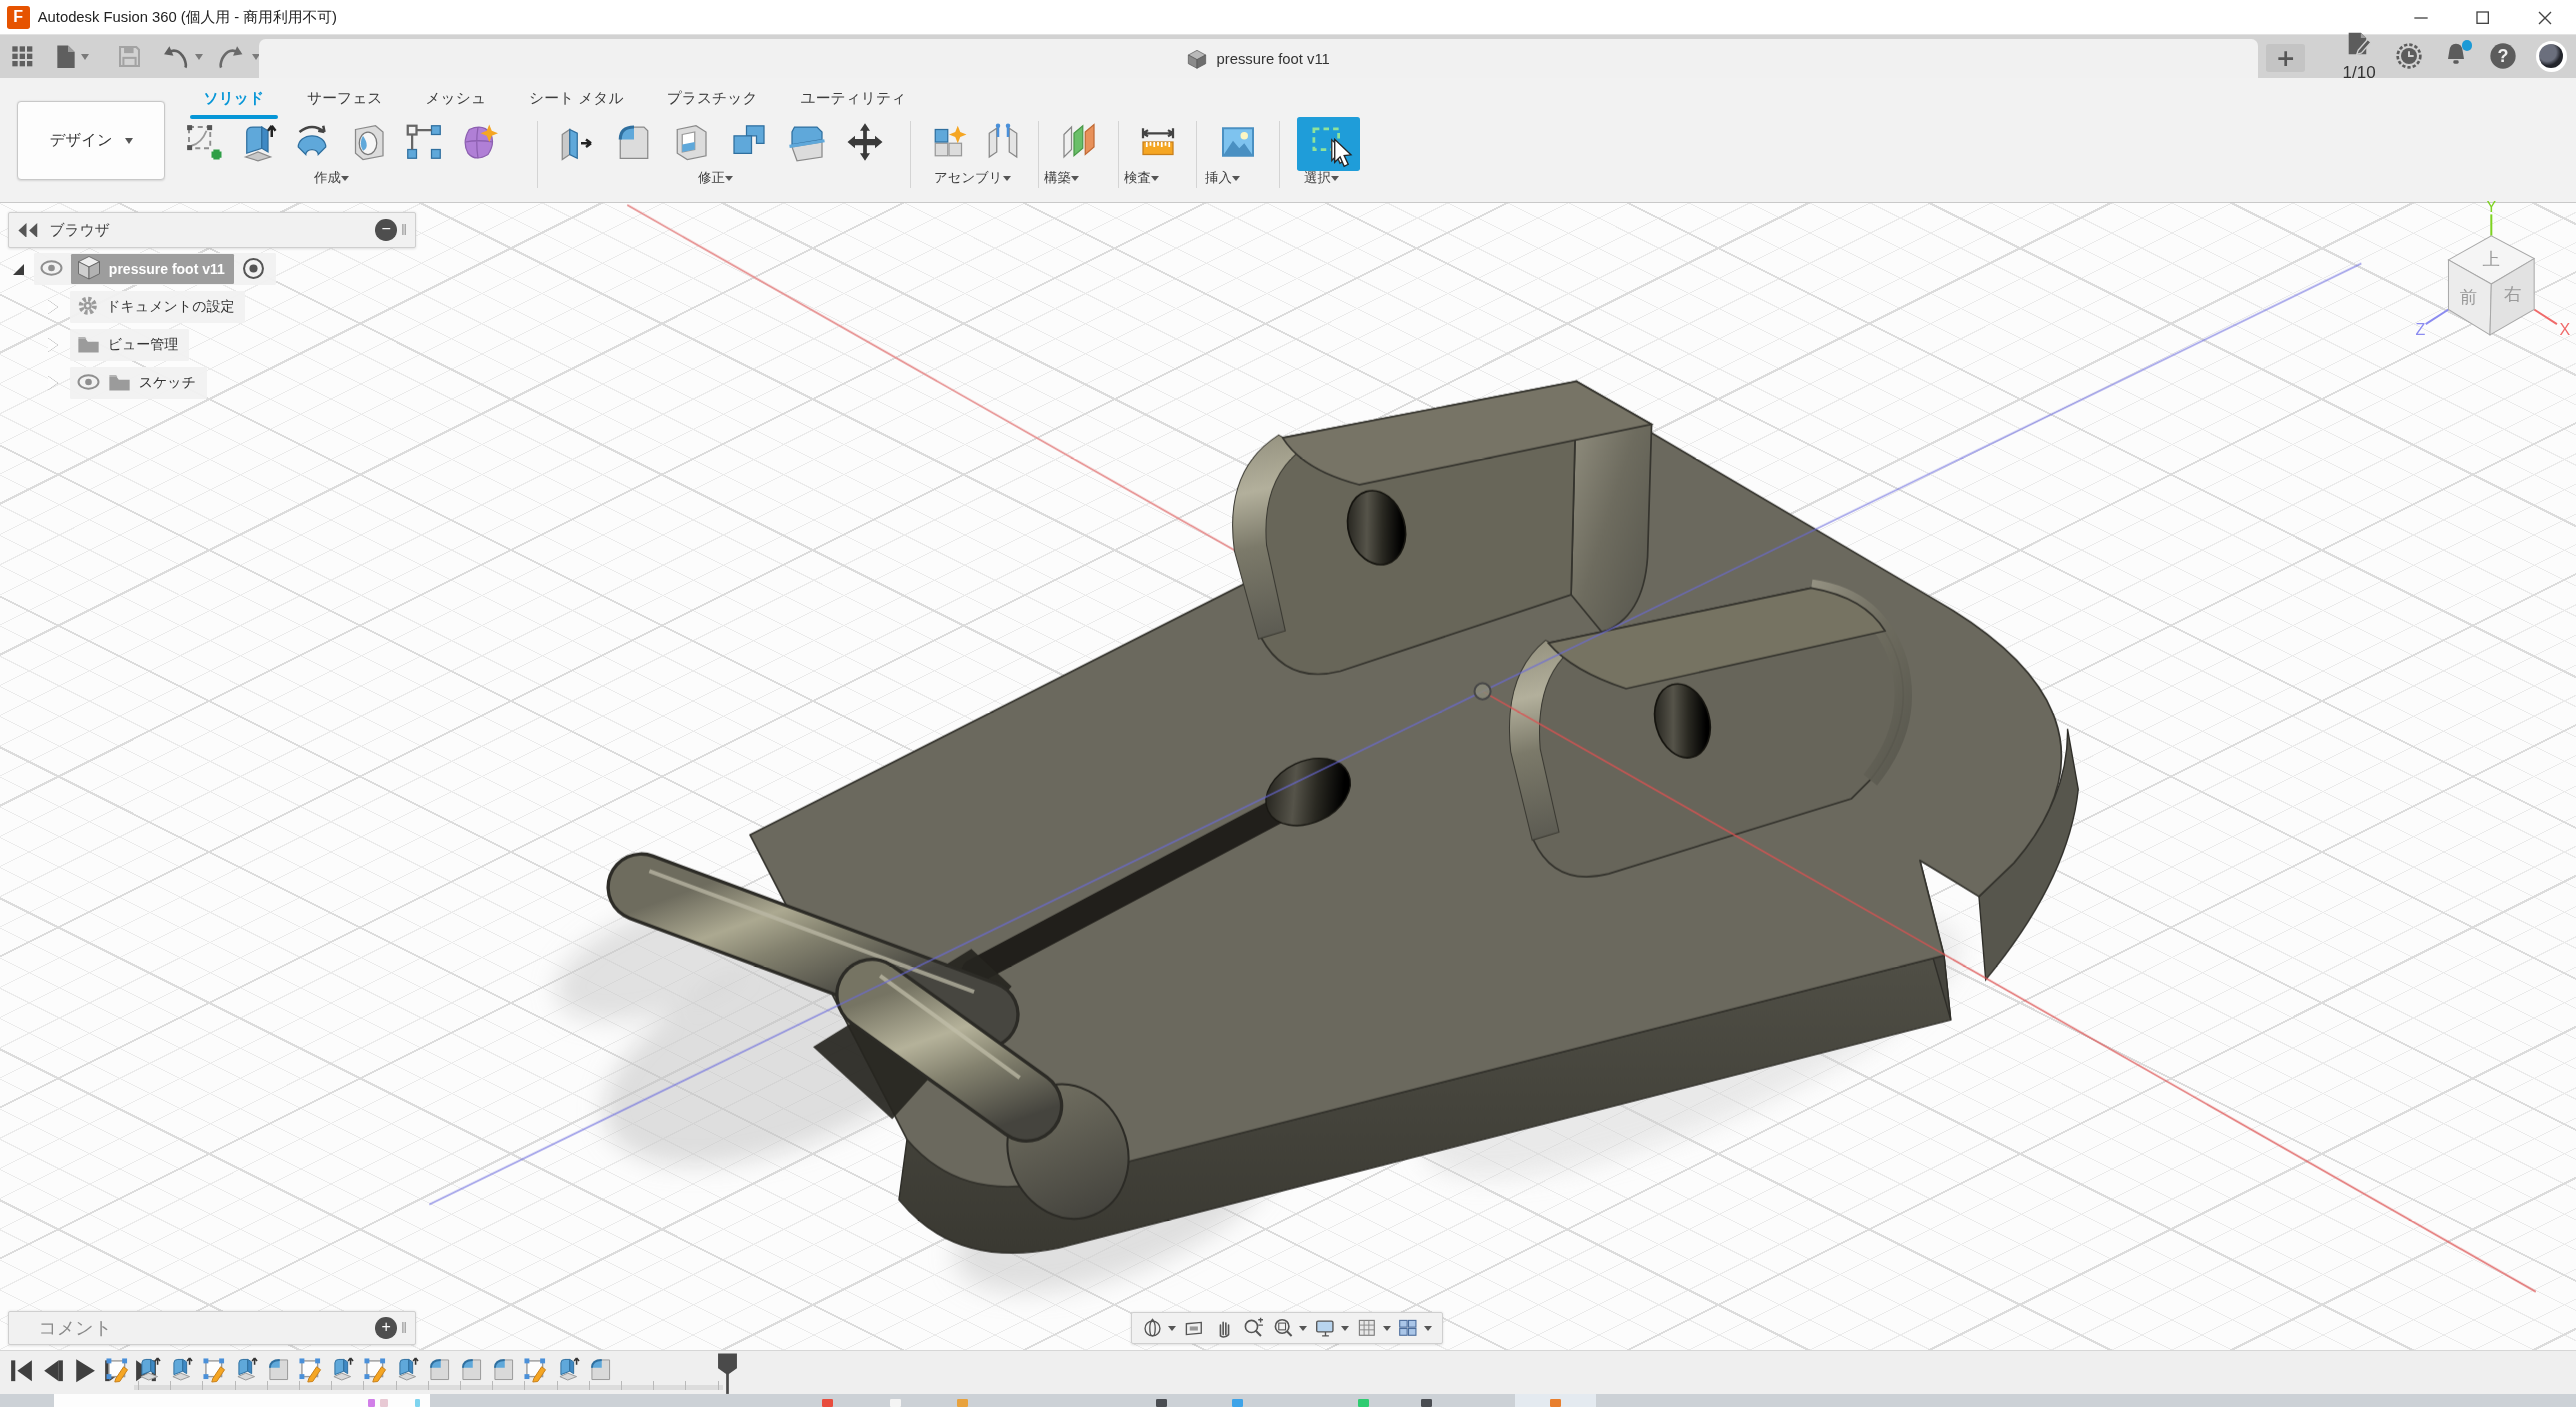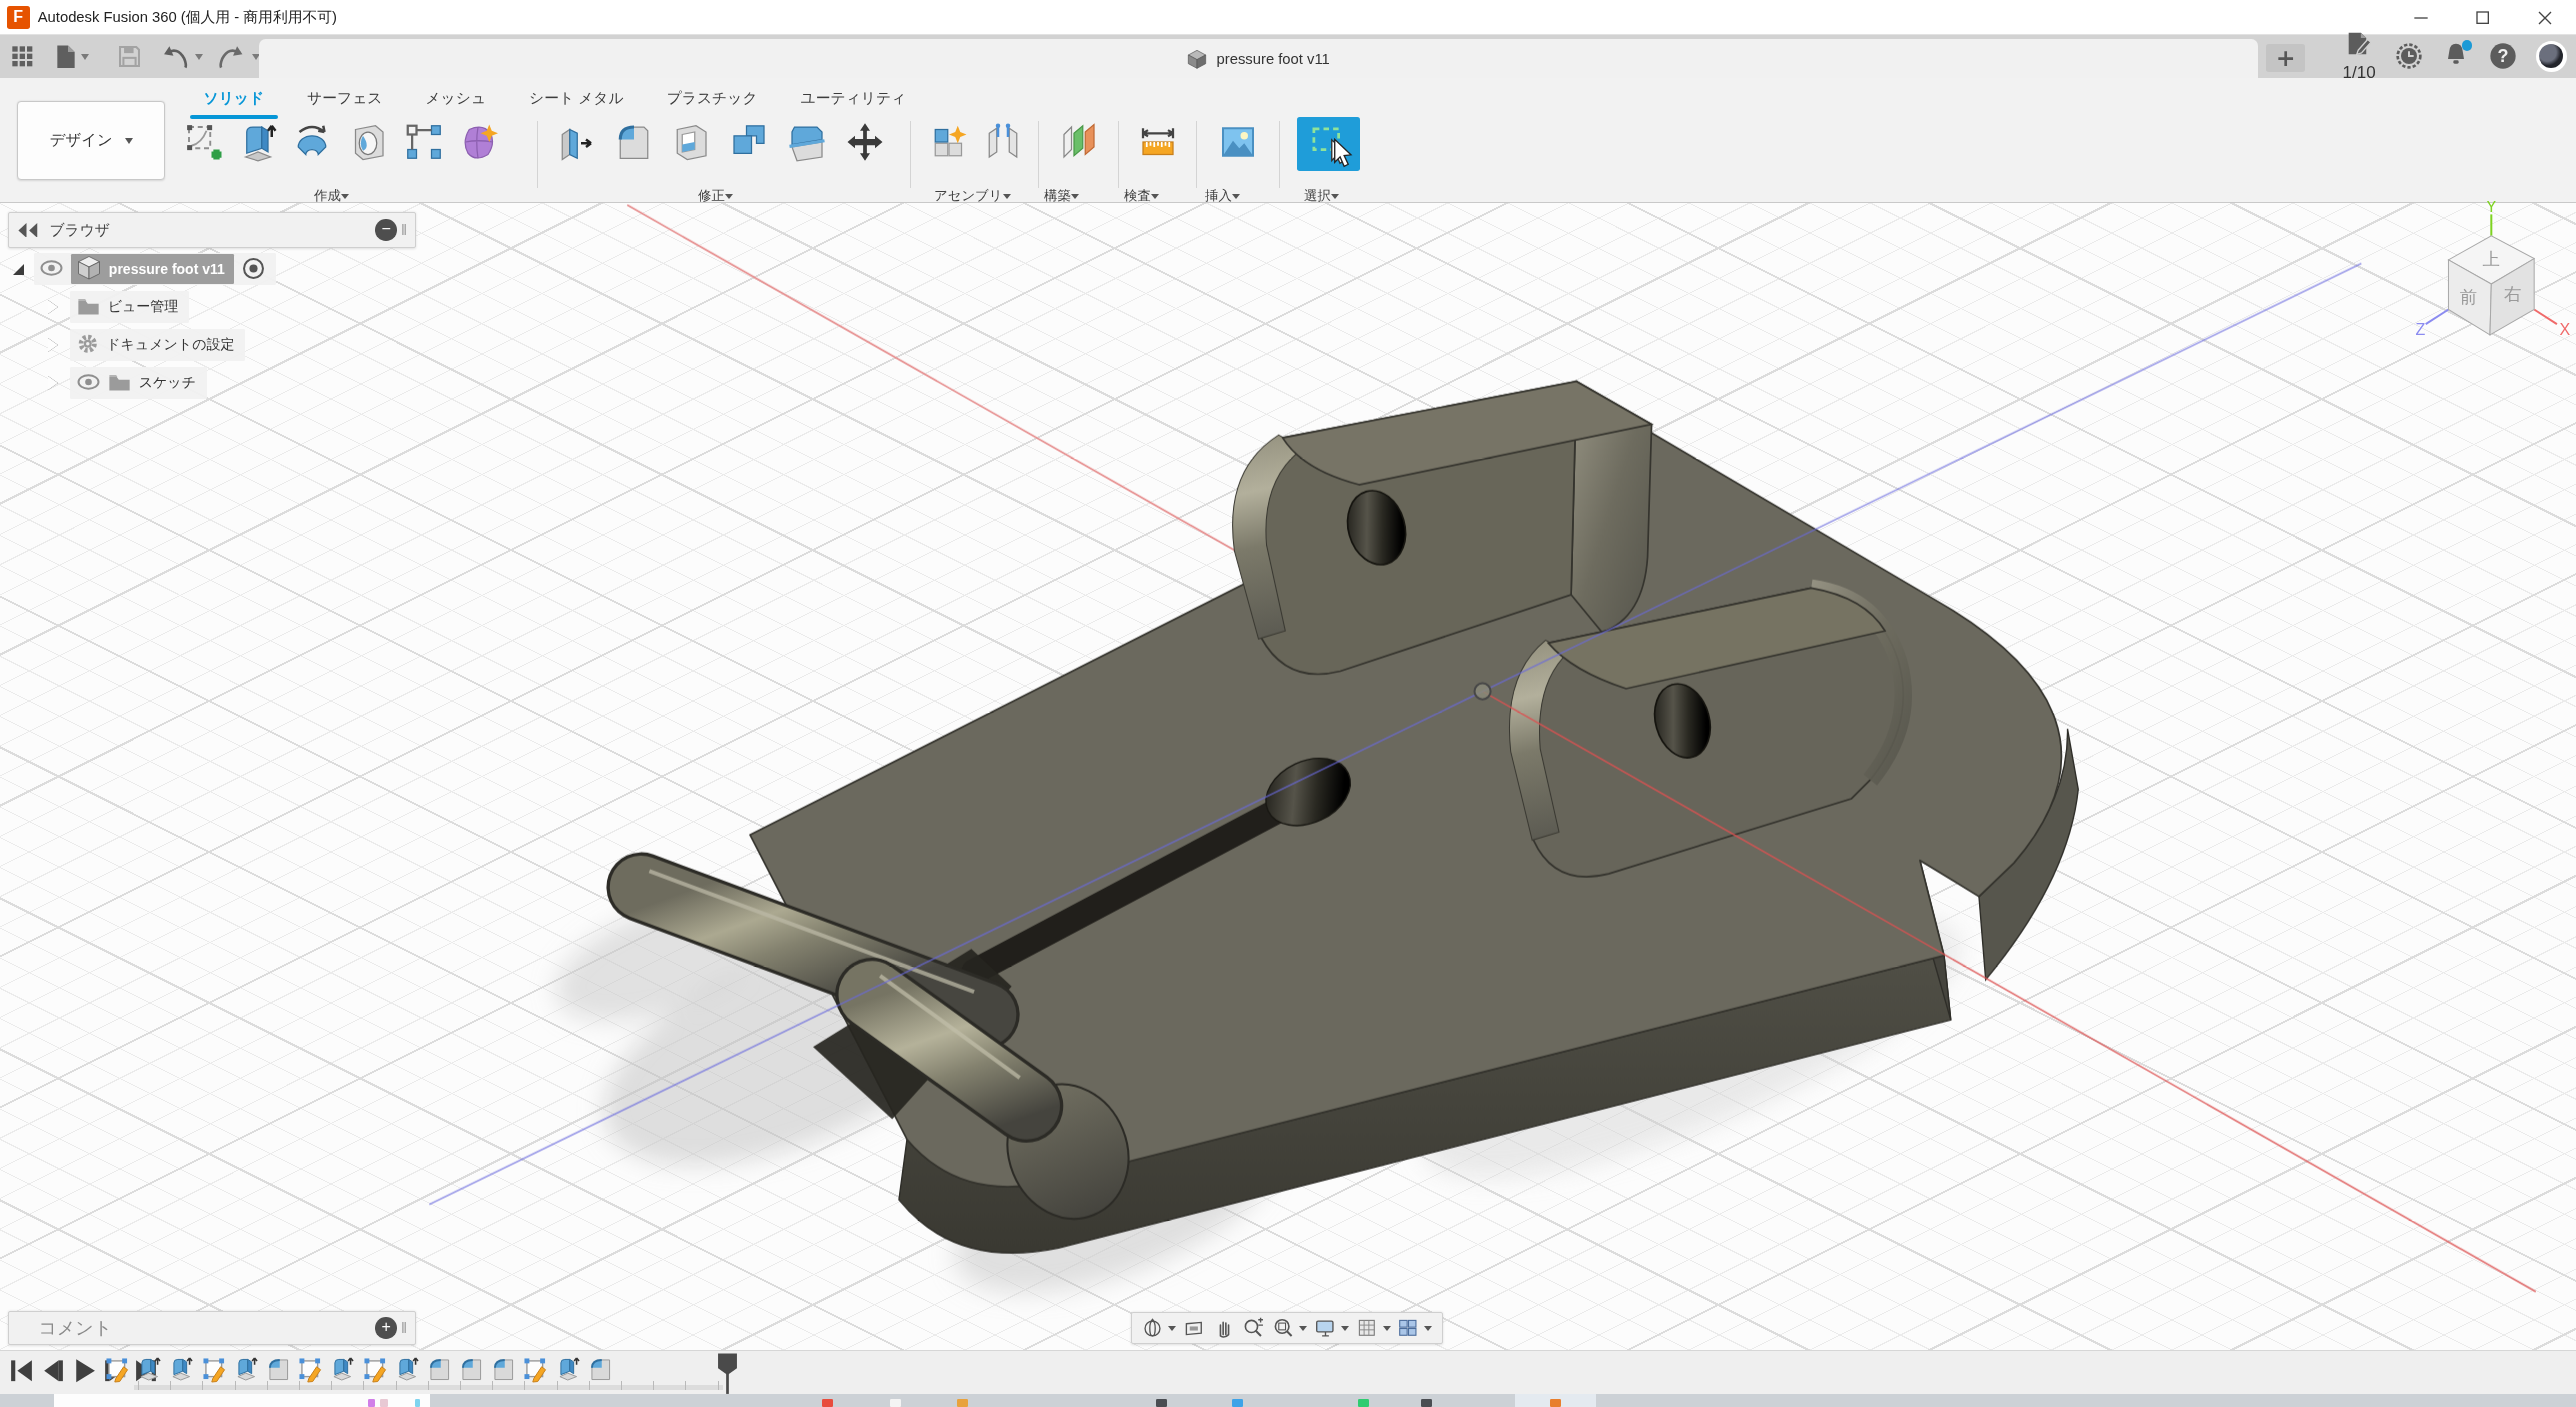--- a/index.html
+++ b/index.html
@@ -28,21 +28,21 @@
 
   
   #ribbon { position:absolute; left:0; top:78px; width:2576px; height:125px; background:#f2f2f2; border-bottom:1.3px solid #c9c9c9; }
   #workspace-btn { position:absolute; left:17.4px; top:23px; width:148px; height:79px; background:#fdfdfd; border:0.7px solid #c8c8c8; border-radius:4px; display:flex; align-items:center; justify-content:center; gap:6.7px; font-size:15.4px; color:#333; box-shadow:0 0.7px 2px rgba(0,0,0,.12); }
   #ribbon-tabs { position:absolute; left:182px; top:4px; height:32px; display:flex; }
   .rtab { padding:0 21.5px; font-size:14.8px; color:#3c3c3c; display:flex; align-items:center; position:relative; }
   .rtab.active { color:#0696d7; font-weight:bold; }
   .rtab.active::after { content:""; position:absolute; left:8px; right:8px; bottom:-5.4px; height:4.7px; background:#0696d7; border-radius:2px; }
   .tool { position:absolute; top:42px; width:44px; height:44px; display:flex; align-items:center; justify-content:center; }
   .tool svg { width:40px; height:40px; }
-  .grp-label { position:absolute; top:109px; font-size:13.4px; color:#3f3f3f; display:flex; align-items:center; gap:0; }
+  .grp-label { position:absolute; top:91px; font-size:13.4px; color:#3f3f3f; display:flex; align-items:center; gap:0; }
   .grp-label .caret { border-left-width:4px; border-right-width:4px; border-top-width:5.4px; border-top-color:#555; margin:0; }
   .sep { position:absolute; top:43px; width:0.7px; height:67px; background:#d4d4d4; }
   #select-btn { position:absolute; left:1297px; top:39px; width:63px; height:54px; background:#1f9dd9; border-radius:2.7px; display:flex; align-items:center; justify-content:center; }
 
   
   #canvas { position:absolute; left:0; top:203px; width:2576px; height:1147px; background-color:#fcfcfc;
     background-image:
       repeating-linear-gradient(26.57deg,  transparent 0 133px, #dcdcdc 133px 135px),
       repeating-linear-gradient(153.43deg, transparent 0 133px, #dcdcdc 133px 135px),
       repeating-linear-gradient(26.57deg,  transparent 0 26px, #ebebeb 26px 27px),
@@ -536,36 +536,36 @@
         </span>
    <span><svg width="23" height="23" viewBox="0 0 34 34">
             <circle cx="17" cy="17" r="14" fill="none" stroke="#555" stroke-width="3"></circle>
             <circle cx="17" cy="17" r="6" fill="#555"></circle>
           </svg></span>
       </span>
     </div>
     <div class="brow">
       <span class="tri-col"></span>
       <span class="rowbox">
-        <span><svg width="23" height="19" viewBox="0 0 34 28">
-            <path d="M2 6 H13 L16 10 H32 V26 H2 Z" fill="#9b9b9b"></path>
-            <path d="M2 3 H12 L14 6 H2 Z" fill="#b5b5b5"></path>
-          </svg></span>
-     <span class="lbl">ビュー管理</span>
-      </span>
-    </div>
-    <div class="brow">
-      <span class="tri-col"></span>
-      <span class="rowbox">
         <span><svg width="21.5" height="21.5" viewBox="0 0 32 32">
             <circle cx="16" cy="16" r="10" fill="none" stroke="#9b9b9b" stroke-width="7" stroke-dasharray="4.5 3.4"></circle>
             <circle cx="16" cy="16" r="6" fill="#9b9b9b"></circle>
             <circle cx="16" cy="16" r="2.6" fill="#f1f1f1"></circle>
           </svg></span>
      <span class="lbl">ドキュメントの設定</span>
+      </span>
+    </div>
+    <div class="brow">
+      <span class="tri-col"></span>
+      <span class="rowbox">
+        <span><svg width="23" height="19" viewBox="0 0 34 28">
+            <path d="M2 6 H13 L16 10 H32 V26 H2 Z" fill="#9b9b9b"></path>
+            <path d="M2 3 H12 L14 6 H2 Z" fill="#b5b5b5"></path>
+          </svg></span>
+     <span class="lbl">ビュー管理</span>
       </span>
     </div>
     <div class="brow">
       <span class="tri-col"></span>
       <span class="rowbox">
         <span><svg width="23" height="16" viewBox="0 0 34 24">
             <ellipse cx="17" cy="12" rx="15" ry="10" fill="none" stroke="#8f8f8f" stroke-width="3"></ellipse>
             <circle cx="17" cy="12" r="5" fill="#8f8f8f"></circle>
           </svg></span>
         <span><svg width="23" height="19" viewBox="0 0 34 28">

